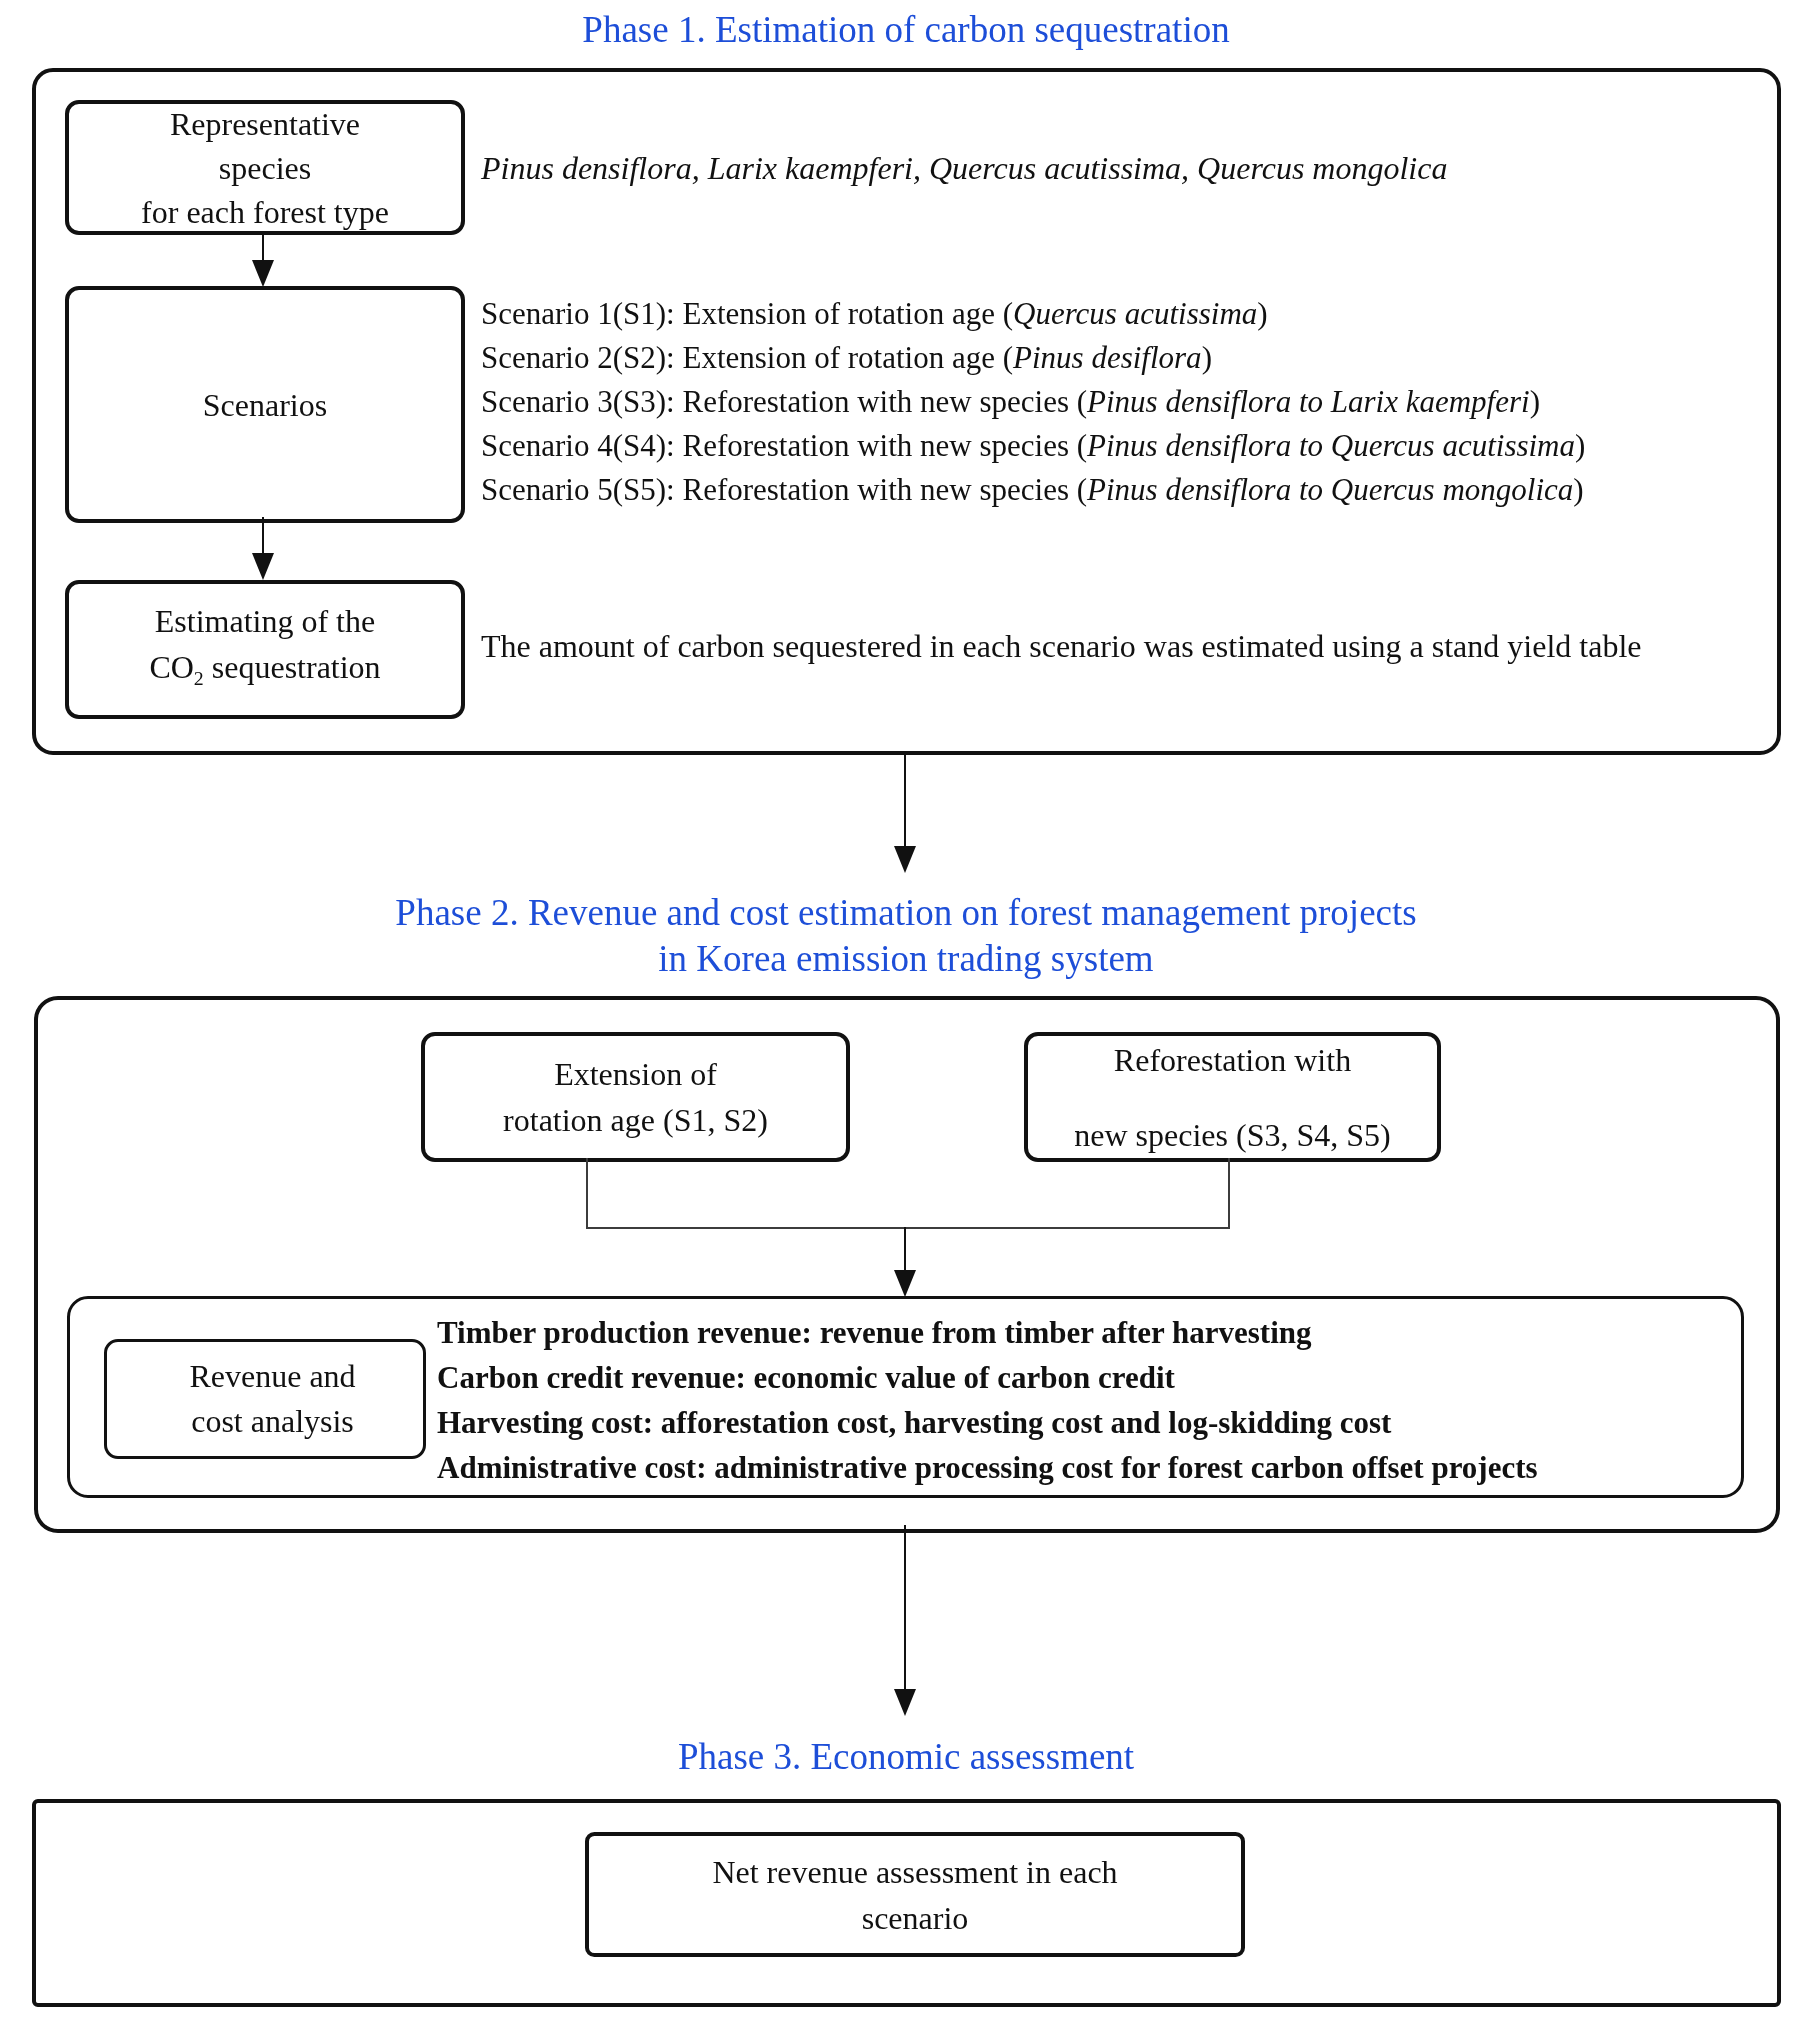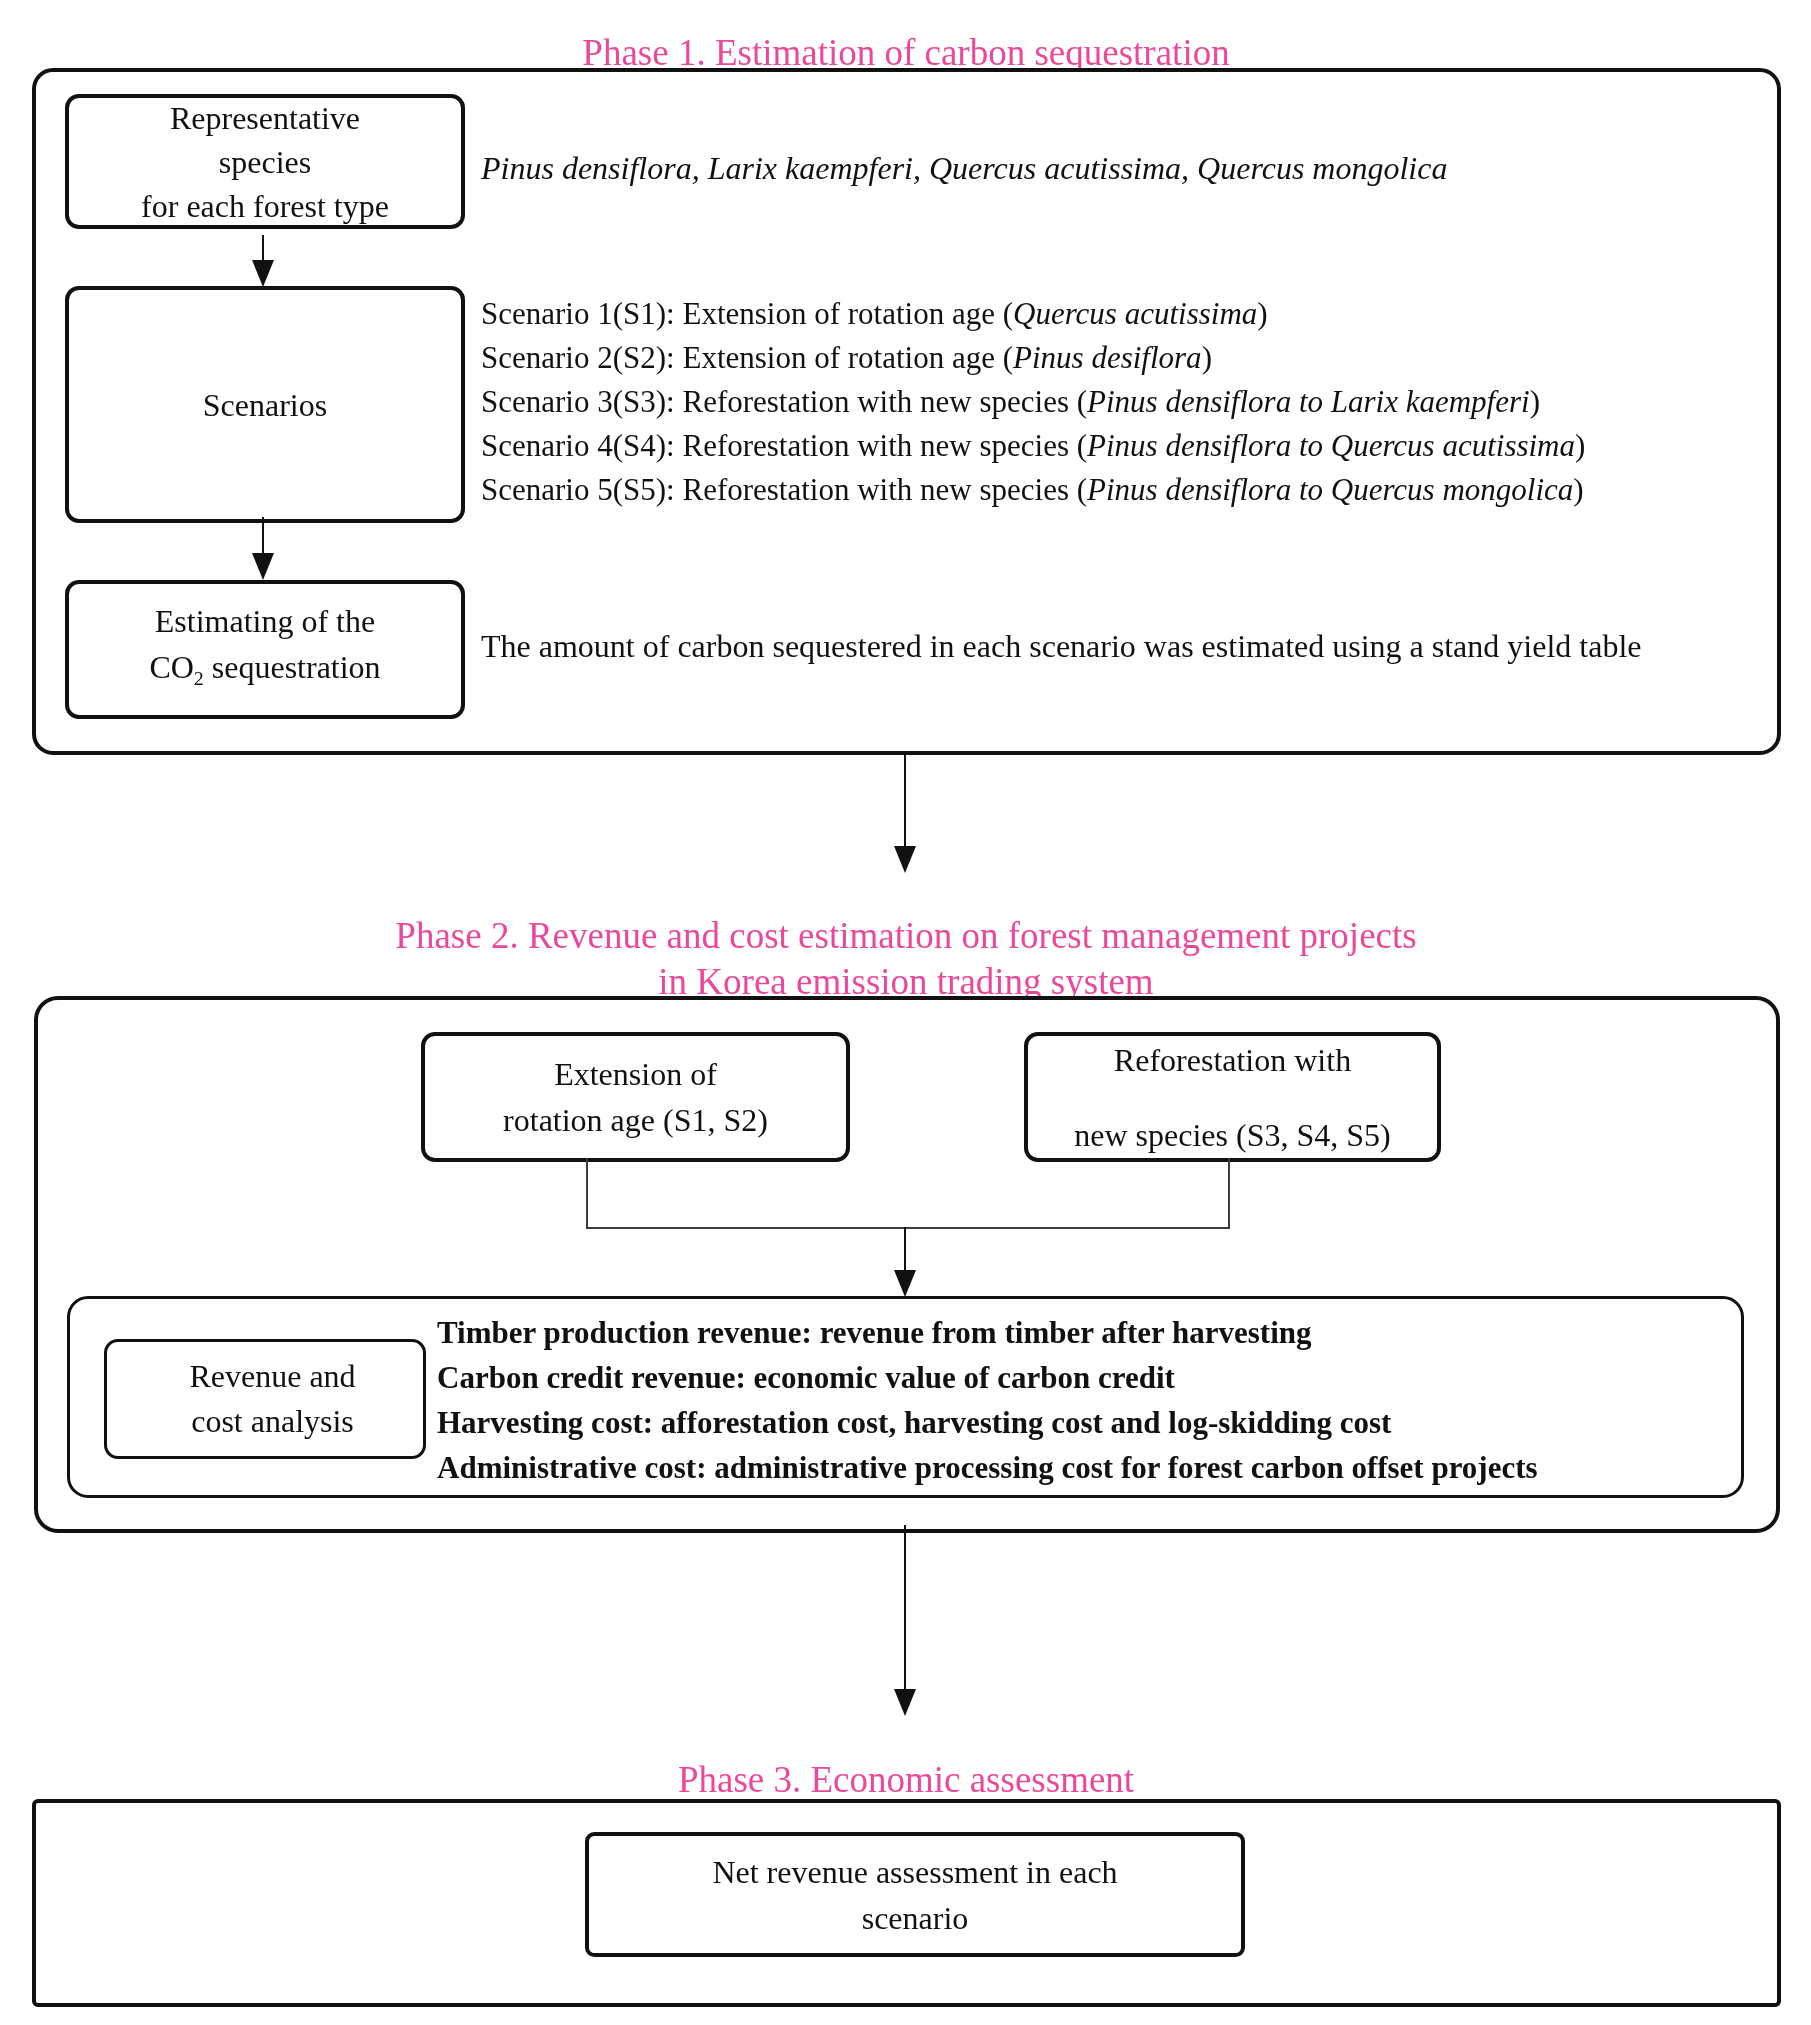--- a/index.html
+++ b/index.html
@@ -10,22 +10,21 @@
     background:#ffffff;
     font-family:"Liberation Serif","DejaVu Serif",serif;
     color:#111111;
   }
   .phase-title{
     position:absolute;
     width:100%;
     text-align:center;
     font-size:37px;
     line-height:43px;
-    color:#ec4899;
-    margin-top:23px;
+    color:#1d4ed8;
   }
   .box{
     position:absolute;
     border:4px solid #111111;
     border-radius:14px;
     background:#ffffff;
     display:flex;
     flex-direction:column;
     align-items:center;
     justify-content:center;
@@ -66,21 +65,21 @@
 </style>
 </head>
 <body>
 
 <div id="canvas">
 
   <div class="phase-title" style="top:8px;">Phase 1. Estimation of carbon sequestration</div>
 
   <div class="outer" style="left:32px;top:68px;width:1741px;height:679px;border-radius:21px;"></div>
 
-  <div class="box" style="left:65px;top:94px;width:392px;height:127px;line-height:44px;">
+  <div class="box" style="left:65px;top:100px;width:392px;height:127px;line-height:44px;">
     <span>Representative</span>
     <span>species</span>
     <span>for each forest type</span>
   </div>
 
   <div class="sidetext it" style="left:481px;top:100px;width:1274px;height:136px;">Pinus densiflora, Larix kaempferi, Quercus acutissima, Quercus mongolica</div>
 
   <div class="vline" style="left:262px;top:235px;width:2.3px;height:25.5px;"></div>
   <div class="arrowhead" style="left:252px;top:260px;"></div>
 

